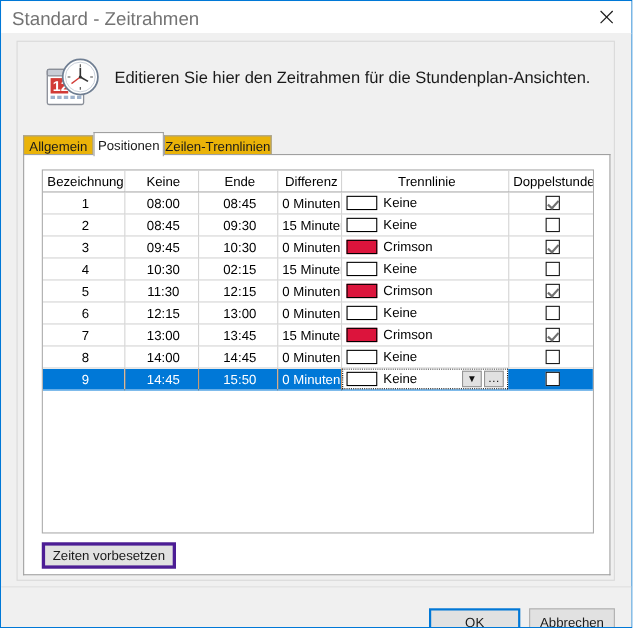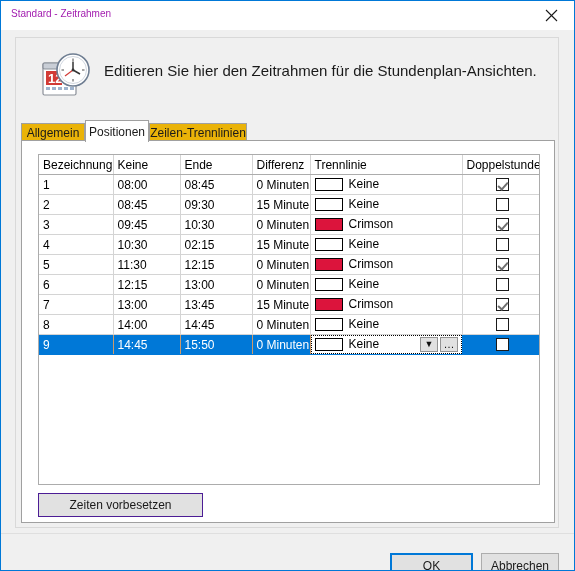--- a/index.html
+++ b/index.html
@@ -30,22 +30,22 @@
     left: 0; top: 0;
     width: 573px;
     height: 29px;
     background: #ffffff;
     border-bottom: 1px solid #dcdcdc;
   }
   #title-text {
     position: absolute;
     left: 10px;
     top: 7px;
-    font-size: 10px;
-    color: #a21caf;
+    font-size: 17px;
+    color: #737373;
     white-space: nowrap;
   }
   #close-button {
     position: absolute;
     right: 0;
     top: 0;
     width: 45px;
     height: 29px;
     display: flex;
     align-items: center;
@@ -167,21 +167,21 @@
     font-size: 12px;
   }
   table.grid-table th,
   table.grid-table td {
     height: 19px;
     padding: 0 0 0 4px;
     margin: 0;
     border-right: 1px solid #d4d4d4;
     border-bottom: 1px solid #d4d4d4;
     font-weight: normal;
-    text-align: left;
+    text-align: center;
     vertical-align: middle;
     white-space: nowrap;
     overflow: hidden;
     color: #000000;
     background: #ffffff;
   }
   table.grid-table th {
     border-bottom: 1px solid #acacac;
   }
   table.grid-table td:last-child,
@@ -280,25 +280,25 @@
     align-items: center;
     justify-content: center;
     height: 19px;
   }
 
   
   #preset-button {
     position: absolute;
     left: 16px;
     top: 353px;
-    width: 165px;
+    width: 122px;
     height: 24px;
     box-sizing: border-box;
     background: #e1e1e1;
-    border: 1px solid #4c1d95;
+    border: 3px solid #4c1d95;
     font-size: 12px;
     color: #1a1a1a;
     display: flex;
     align-items: center;
     justify-content: center;
     cursor: default;
   }
 
   
   #footer {

